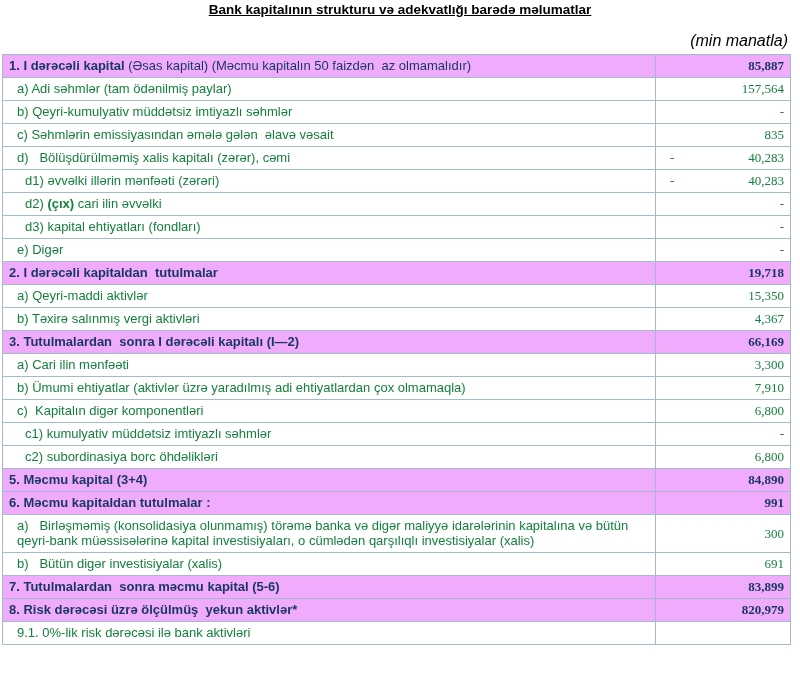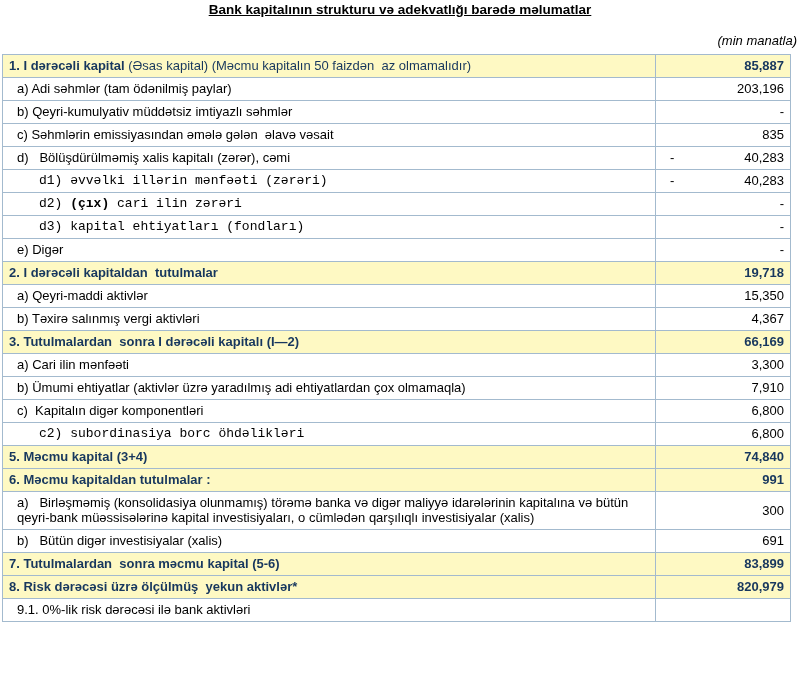--- a/index.html
+++ b/index.html
@@ -20,55 +20,55 @@
   .doc-title {
     margin: 1px 0 0 0;
     text-align: center;
     font-size: 13.5px;
     font-weight: bold;
     color: #000000;
     text-decoration: underline;
     line-height: 17px;
   }
   .unit-note {
-    margin: 16px 3px 6px 0;
+    margin: 16px 12px 6px 0;
     text-align: right;
     font-style: italic;
-    font-size: 13px;
+    font-size: 16px;
     color: #000000;
     line-height: 14px;
   }
   table.capital-table {
     border-collapse: collapse;
     table-layout: fixed;
     width: 788px;
     margin-left: 2px;
   }
   table.capital-table col.col-label { width: 653px; }
   table.capital-table col.col-value { width: 135px; }
   table.capital-table td {
     border: 1px solid #a3bace;
     font-size: 13px;
     line-height: 15px;
     padding: 3px 6px 4px 6px;
     vertical-align: middle;
-    color: #000000;
+    color: #15803d;
     word-wrap: break-word;
   }
   tr.section td {
-    background: #fef9c3;
+    background: #f0abfc;
     color: #17375e;
   }
   td.label-cell { white-space: pre-wrap; }
   td.label-cell.indent-0 { padding-left: 6px; }
   td.label-cell.indent-1 { padding-left: 14px; }
-  td.label-cell.indent-2 { padding-left: 36px; font-family: Liberation Mono, monospace; }
+  td.label-cell.indent-2 { padding-left: 22px; }
   .part-bold { font-weight: bold; }
   .part-normal { font-weight: normal; }
-  td.value-cell { padding: 3px 8px 4px 6px; }
+  td.value-cell { padding: 3px 8px 4px 6px; font-family: Liberation Serif, serif; }
   .value-wrap {
     display: flex;
     align-items: center;
     justify-content: flex-end;
   }
   .neg-sign {
     margin-right: auto;
     padding-left: 8px;
     font-weight: normal;
   }
@@ -92,21 +92,21 @@
           <td class="value-cell">
             <div class="value-wrap">
               <span class="amount bold">85,887</span>
             </div>
           </td>
         </tr>
         <tr class="detail">
           <td class="label-cell indent-1"><span class="part-normal">a) Adi səhmlər (tam ödənilmiş paylar)</span></td>
           <td class="value-cell">
             <div class="value-wrap">
-              <span class="amount">203,196</span>
+              <span class="amount">157,564</span>
             </div>
           </td>
         </tr>
         <tr class="detail">
           <td class="label-cell indent-1"><span class="part-normal">b) Qeyri-kumulyativ müddətsiz imtiyazlı səhmlər</span></td>
           <td class="value-cell">
             <div class="value-wrap">
               <span class="amount">-</span>
             </div>
           </td>
@@ -131,21 +131,21 @@
         <tr class="detail">
           <td class="label-cell indent-2"><span class="part-normal">d1) əvvəlki illərin mənfəəti (zərəri)</span></td>
           <td class="value-cell">
             <div class="value-wrap">
               <span class="neg-sign">-</span>
               <span class="amount">40,283</span>
             </div>
           </td>
         </tr>
         <tr class="detail">
-          <td class="label-cell indent-2"><span class="part-normal">d2) </span><span class="part-bold">(çıx)</span><span class="part-normal"> cari ilin zərəri</span></td>
+          <td class="label-cell indent-2"><span class="part-normal">d2) </span><span class="part-bold">(çıx)</span><span class="part-normal"> cari ilin əvvəlki</span></td>
           <td class="value-cell">
             <div class="value-wrap">
               <span class="amount">-</span>
             </div>
           </td>
         </tr>
         <tr class="detail">
           <td class="label-cell indent-2"><span class="part-normal">d3) kapital ehtiyatları (fondları)</span></td>
           <td class="value-cell">
             <div class="value-wrap">
@@ -211,32 +211,40 @@
         </tr>
         <tr class="detail">
           <td class="label-cell indent-1"><span class="part-normal">c)  Kapitalın digər komponentləri</span></td>
           <td class="value-cell">
             <div class="value-wrap">
               <span class="amount">6,800</span>
             </div>
           </td>
         </tr>
         <tr class="detail">
+          <td class="label-cell indent-2"><span class="part-normal">c1) kumulyativ müddətsiz imtiyazlı səhmlər</span></td>
+          <td class="value-cell">
+            <div class="value-wrap">
+              <span class="amount">-</span>
+            </div>
+          </td>
+        </tr>
+        <tr class="detail">
           <td class="label-cell indent-2"><span class="part-normal">c2) subordinasiya borc öhdəlikləri</span></td>
           <td class="value-cell">
             <div class="value-wrap">
               <span class="amount">6,800</span>
             </div>
           </td>
         </tr>
         <tr class="section">
           <td class="label-cell indent-0"><span class="part-bold">5. Məcmu kapital (3+4)</span></td>
           <td class="value-cell">
             <div class="value-wrap">
-              <span class="amount bold">74,840</span>
+              <span class="amount bold">84,890</span>
             </div>
           </td>
         </tr>
         <tr class="section">
           <td class="label-cell indent-0"><span class="part-bold">6. Məcmu kapitaldan tutulmalar :</span></td>
           <td class="value-cell">
             <div class="value-wrap">
               <span class="amount bold">991</span>
             </div>
           </td>

